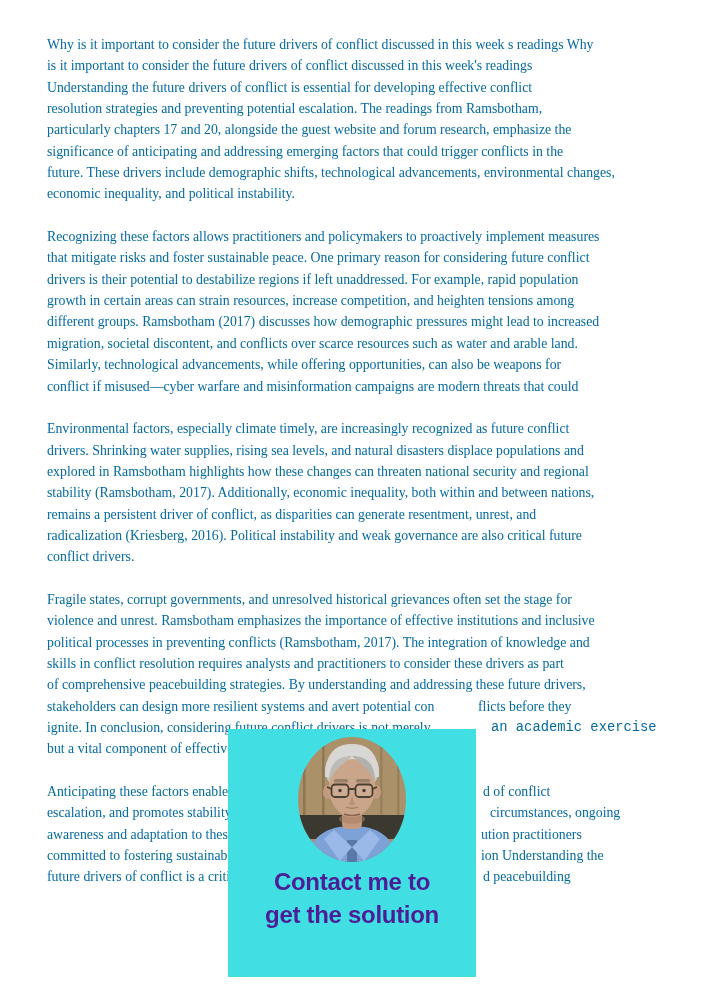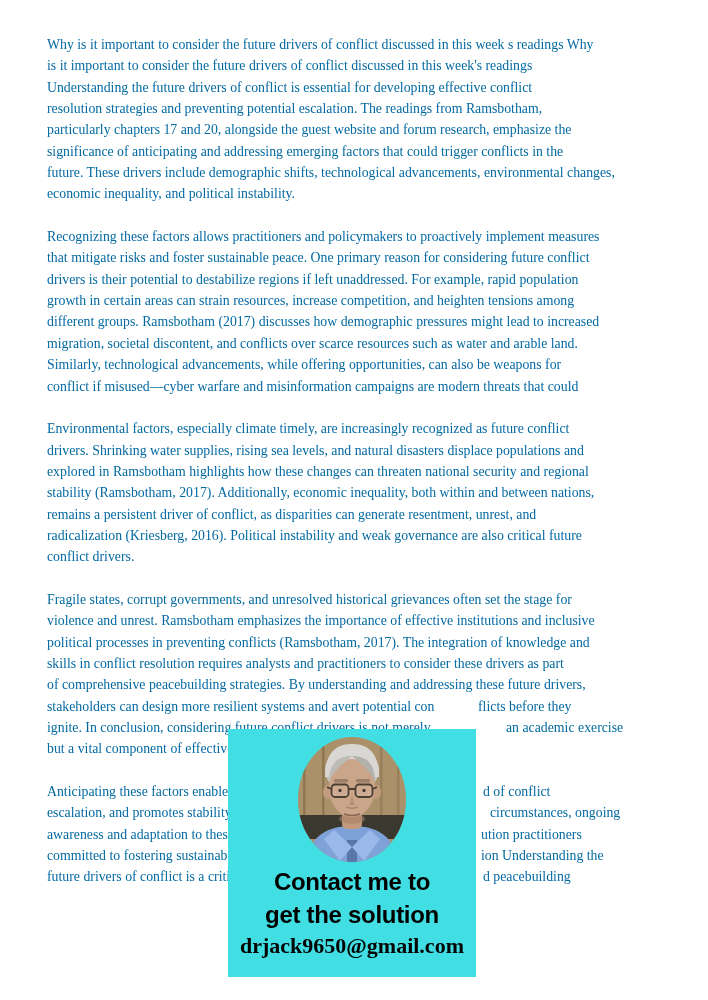--- a/index.html
+++ b/index.html
@@ -100,21 +100,21 @@
       <div class="line">radicalization (Kriesberg, 2016). Political instability and weak governance are also critical future</div>
       <div class="line">conflict drivers.</div>
     </div>
     <div class="para">
       <div class="line">Fragile states, corrupt governments, and unresolved historical grievances often set the stage for</div>
       <div class="line">violence and unrest. Ramsbotham emphasizes the importance of effective institutions and inclusive</div>
       <div class="line">political processes in preventing conflicts (Ramsbotham, 2017). The integration of knowledge and</div>
       <div class="line">skills in conflict resolution requires analysts and practitioners to consider these drivers as part</div>
       <div class="line">of comprehensive peacebuilding strategies. By understanding and addressing these future drivers,</div>
       <div class="line"><span class="clip">stakeholders can design more resilient systems and avert potential con</span><span class="frag" style="left: 431px;">flicts before they</span></div>
-      <div class="line"><span class="clip">ignite. In conclusion, considering future conflict drivers is not merely</span><span class="frag" style="left: 459px;">an academic exercise</span></div>
+      <div class="line"><span class="clip">ignite. In conclusion, considering future conflict drivers is not merely</span><span class="frag" style="left: 444px; font-family: Liberation Mono, monospace;">an academic exercise</span></div>
       <div class="line"><span class="clip">but a vital component of effective conflict resolution and peacebuilding.</span></div>
     </div>
     <div class="para">
       <div class="line"><span class="clip">Anticipating these factors enables timely action, reduces the likelihoo</span><span class="frag" style="left: 436px;">d of conflict</span></div>
       <div class="line"><span class="clip">escalation, and promotes stability. As global dynamics evolve with new</span><span class="frag" style="left: 443px;">circumstances, ongoing</span></div>
       <div class="line"><span class="clip">awareness and adaptation to these drivers remain vital for conflict resol</span><span class="frag" style="left: 434px;">ution practitioners</span></div>
       <div class="line"><span class="clip">committed to fostering sustainable peace and conflict prevent</span><span class="frag" style="left: 434px;">ion Understanding the</span></div>
       <div class="line"><span class="clip">future drivers of conflict is a critical part of effective resolution an</span><span class="frag" style="left: 436px;">d peacebuilding</span></div>
     </div>
   </div>
@@ -154,18 +154,17 @@
         <path d="M50.5,52 L57.5,52" stroke="#4a3e30" stroke-width="1.8" fill="none"></path>
         <path d="M33.5,52 L29,50 M74.5,52 L79,50" stroke="#4a3e30" stroke-width="1.6" fill="none"></path>
         <circle cx="42" cy="53.5" r="1.7" fill="#473c30"></circle>
         <circle cx="66" cy="53.5" r="1.7" fill="#473c30"></circle>
         <path d="M54,58 L51.5,68 L56.5,68 Z" fill="#b98f74"></path>
         <path d="M48,70 Q54,72.5 60,70" stroke="#a37f66" stroke-width="1.3" fill="none"></path>
         <path d="M46,77 Q54,80 62,77" stroke="#8d6653" stroke-width="1.7" fill="none"></path>
       </g>
     </svg>
   </div>
-  <div class="card-heading" style="color: #000000;">
+  <div class="card-heading" style="color: #4c1d95;">
     <div>Contact me to</div>
     <div>get the solution</div>
   </div>
-  <div class="card-email" style="color: rgb(5, 5, 5);">drjack9650@gmail.com</div>
 </div>
 
 </body></html>

